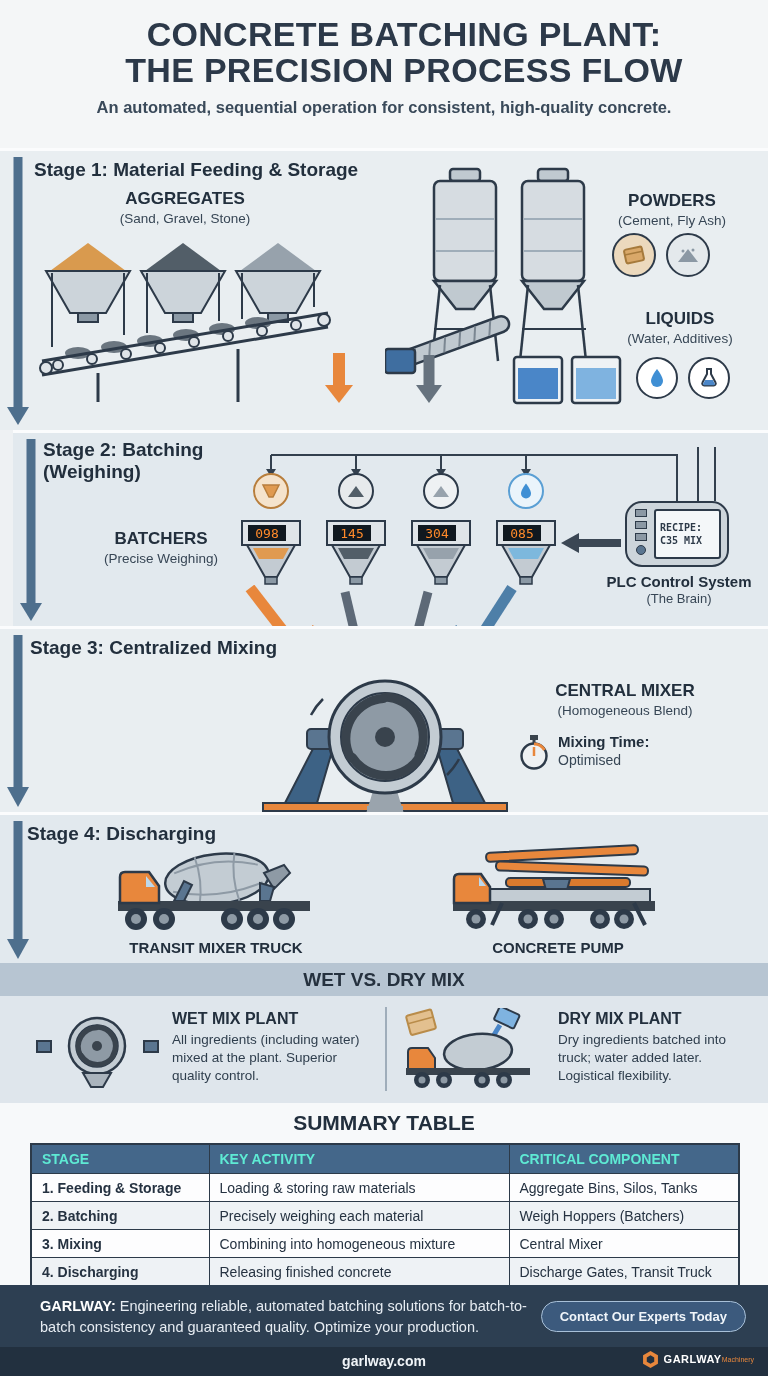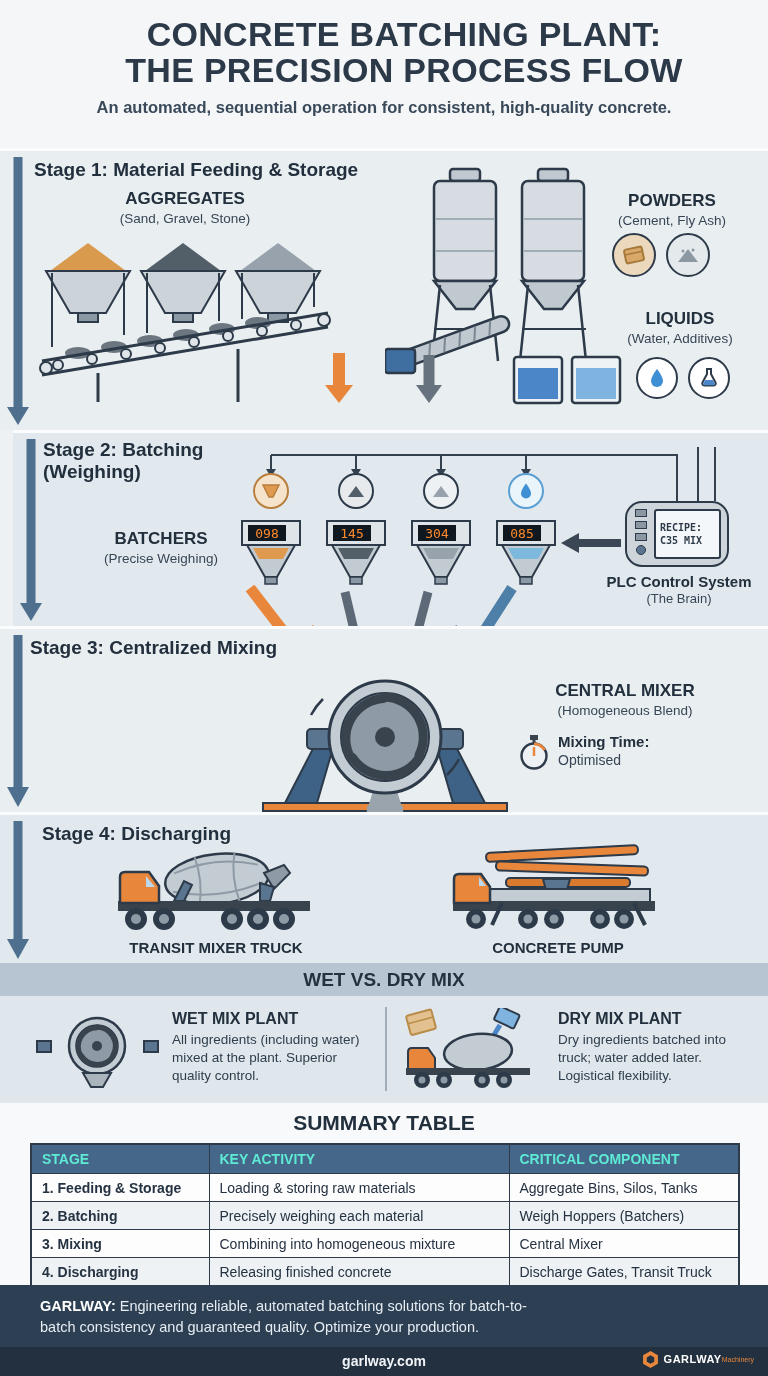--- a/index.html
+++ b/index.html
@@ -420,21 +420,21 @@
     <polygon points="34,4 34,28 12,16" fill="#4e5a66"></polygon>
     <rect x="98" y="10" width="38" height="12" fill="#4e5a66"></rect>
     <polygon points="136,4 136,28 158,16" fill="#4e5a66"></polygon>
   </svg>
 
   <div class="stage s4">
     <svg class="abs" style="left:7px; top:6px;" width="22" height="138" viewBox="0 0 22 138">
       <rect x="6.5" y="0" width="9" height="120" fill="#4e6f8d"></rect>
       <polygon points="0,118 22,118 11,138" fill="#4e6f8d"></polygon>
     </svg>
-    <div class="stage-title" style="left:42px; top:8px;">Stage 4: Discharging</div>
+    <div class="stage-title" style="left:27px; top:8px;">Stage 4: Discharging</div>
 
     <svg class="abs" style="left:112px; top:26px;" width="205" height="95" viewBox="0 0 205 95">
       <g transform="rotate(-6 105 38)">
         <ellipse cx="105" cy="38" rx="52" ry="25" fill="#c3ccd3" stroke="#2d3a49" stroke-width="2.5"></ellipse>
         <path d="M63,28 q42,-14 84,0" stroke="#8e9aa5" stroke-width="2" fill="none"></path>
         <path d="M60,46 q45,14 90,0" stroke="#8e9aa5" stroke-width="2" fill="none"></path>
         <path d="M85,14 q6,24 0,48" stroke="#8e9aa5" stroke-width="2" fill="none"></path>
         <path d="M125,14 q-6,24 0,48" stroke="#8e9aa5" stroke-width="2" fill="none"></path>
       </g>
       <polygon points="152,32 172,24 178,32 162,48" fill="#8e9aa5" stroke="#2d3a49" stroke-width="2"></polygon>
@@ -575,20 +575,21 @@
           <td>Discharge Gates, Transit Truck</td>
         </tr>
       </tbody>
     </table>
   </div>
 
   <div class="footer">
     <div class="footer-text">
       <span class="brand">GARLWAY:</span><span> Engineering reliable, automated batching solutions for batch-to-batch consistency and guaranteed quality. Optimize your production.</span>
     </div>
+    <button class="cta-button">Contact Our Experts Today</button>
   </div>
 
   <div class="bottombar">
     <div class="website">garlway.com</div>
     <div class="logo">
       <svg width="17" height="17" viewBox="0 0 16 16">
         <polygon points="8,0 15,4 15,12 8,16 1,12 1,4" fill="#e8873c"></polygon>
         <polygon points="8,4 11.5,6 11.5,10 8,12 4.5,10 4.5,6" fill="#22303f"></polygon>
       </svg>
       <div class="logo-texts">

